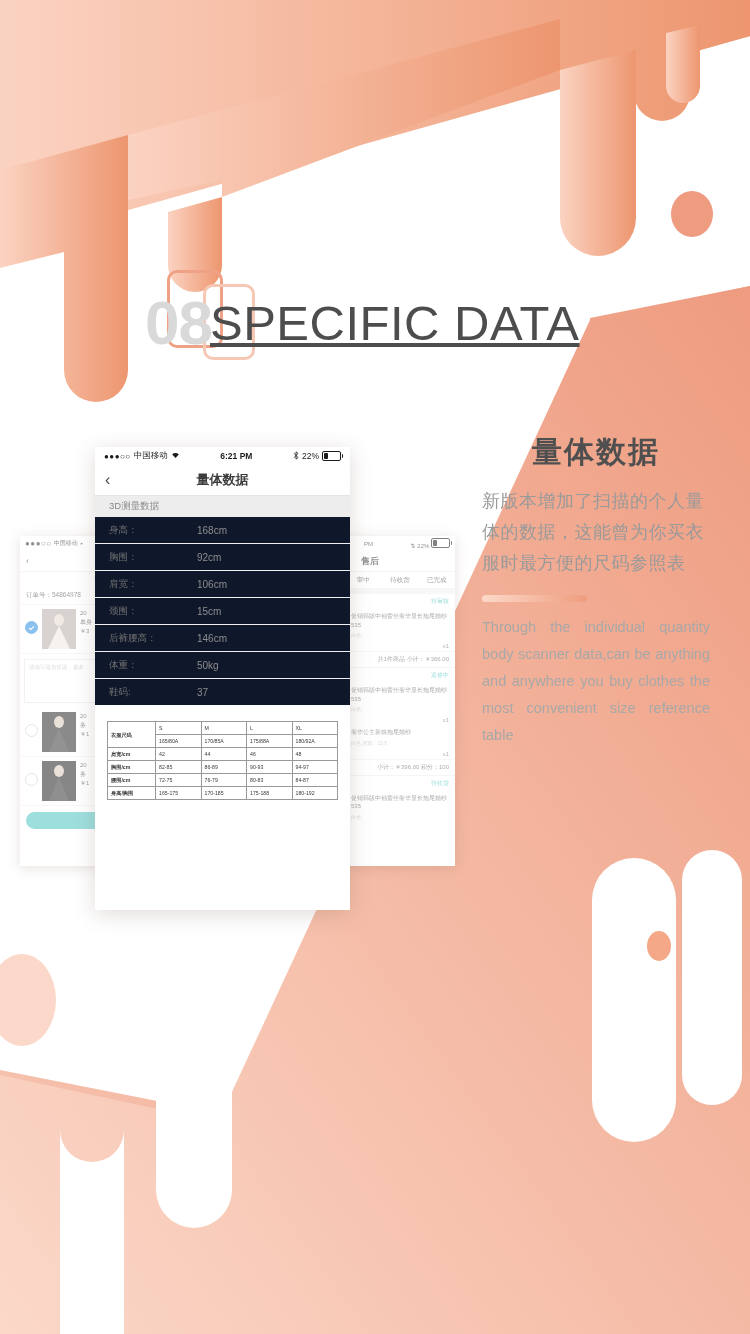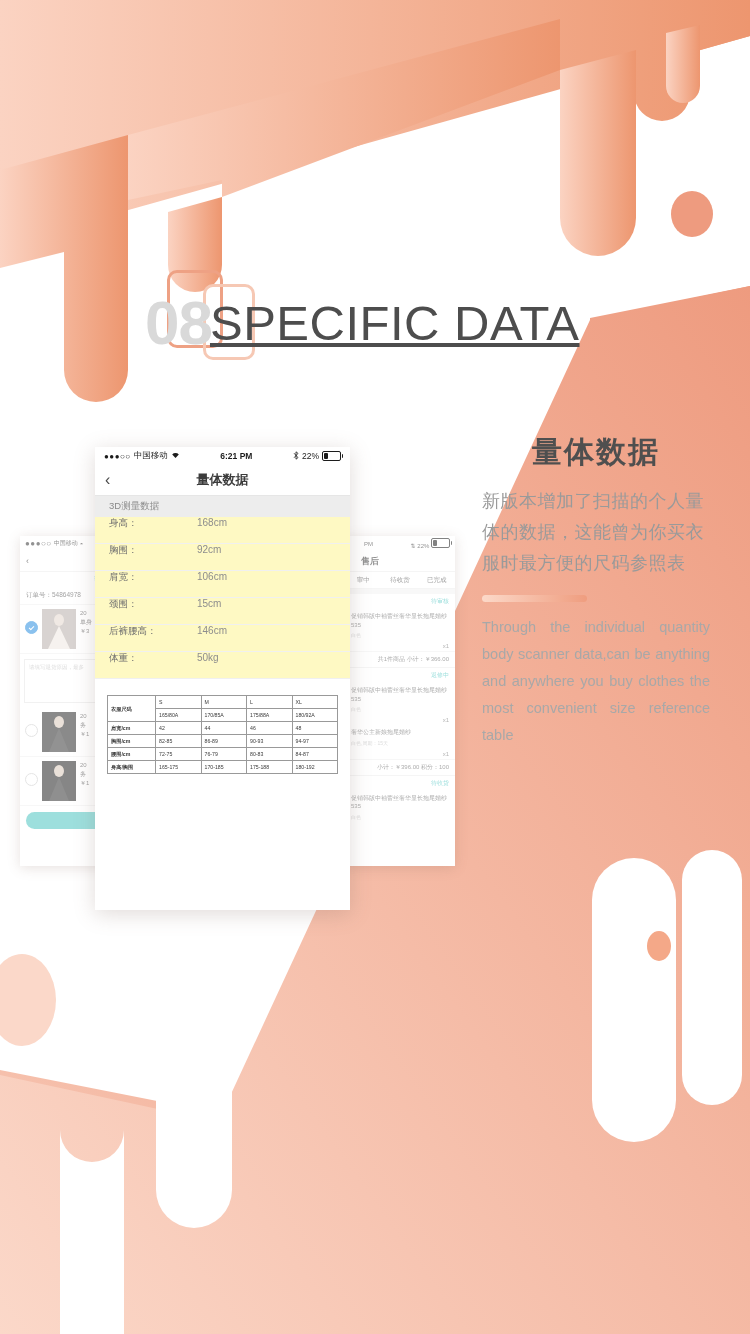--- a/index.html
+++ b/index.html
@@ -83,21 +83,21 @@
   .dots{letter-spacing:0.5px;font-size:8px;}
   .batt{width:17px;height:8px;border:1px solid #1c1c1c;border-radius:2px;position:relative;display:inline-block;}
   .batt:after{content:"";position:absolute;right:-3px;top:2px;width:1.5px;height:4px;background:#1c1c1c;border-radius:0 1px 1px 0;}
   .batt i{position:absolute;left:1px;top:1px;bottom:1px;width:22%;background:#1c1c1c;border-radius:1px;display:block;}
   .m-nav{height:30px;display:flex;align-items:center;padding:0 10px;position:relative;
     border-bottom:1px solid #e6e6e6;background:#fff;}
   .m-back{font-size:16px;color:#4a4a4a;line-height:1;width:20px;}
   .m-title{position:absolute;left:0;right:0;text-align:center;font-size:13px;color:#3c3c3c;font-weight:bold;}
   .m-section{height:21px;background:#ededed;display:flex;align-items:center;padding:0 14px;
     font-size:9.5px;color:#8a8a8a;}
-  .m-row{height:26px;display:flex;align-items:flex-start;padding:0 14px;border-bottom:1px solid #f0f0f0;background:#fef9c3;}
+  .m-row{height:26px;display:flex;align-items:center;padding:0 14px;border-bottom:1px solid #f0f0f0;background:#0f172a;}
   .m-label{width:88px;font-size:9.5px;color:#6f6f6f;}
   .m-val{font-size:10px;color:#8d8d8d;}
   .m-spacer{height:16px;background:#fff;}
 
   table.sizechart{border-collapse:collapse;margin:0 12px;width:231px;table-layout:fixed;}
   table.sizechart td{border:1px solid #999;font-size:5.2px;color:#3a3a3a;
     padding:2px 3px;height:8px;line-height:8px;}
   table.sizechart td.hd{font-weight:bold;}
   table.sizechart col.c0{width:48px;}
 
@@ -351,20 +351,24 @@
     <span class="m-label">颈围：</span>
     <span class="m-val">15cm</span>
   </div>
   <div class="m-row">
     <span class="m-label">后裤腰高：</span>
     <span class="m-val">146cm</span>
   </div>
   <div class="m-row">
     <span class="m-label">体重：</span>
     <span class="m-val">50kg</span>
+  </div>
+  <div class="m-row" style="border-bottom:none">
+    <span class="m-label">鞋码:</span>
+    <span class="m-val">37</span>
   </div>
 
   <div class="m-spacer"></div>
 
   <table class="sizechart">
     <colgroup>
         <col class="c0">
         <col>
         <col>
         <col>

